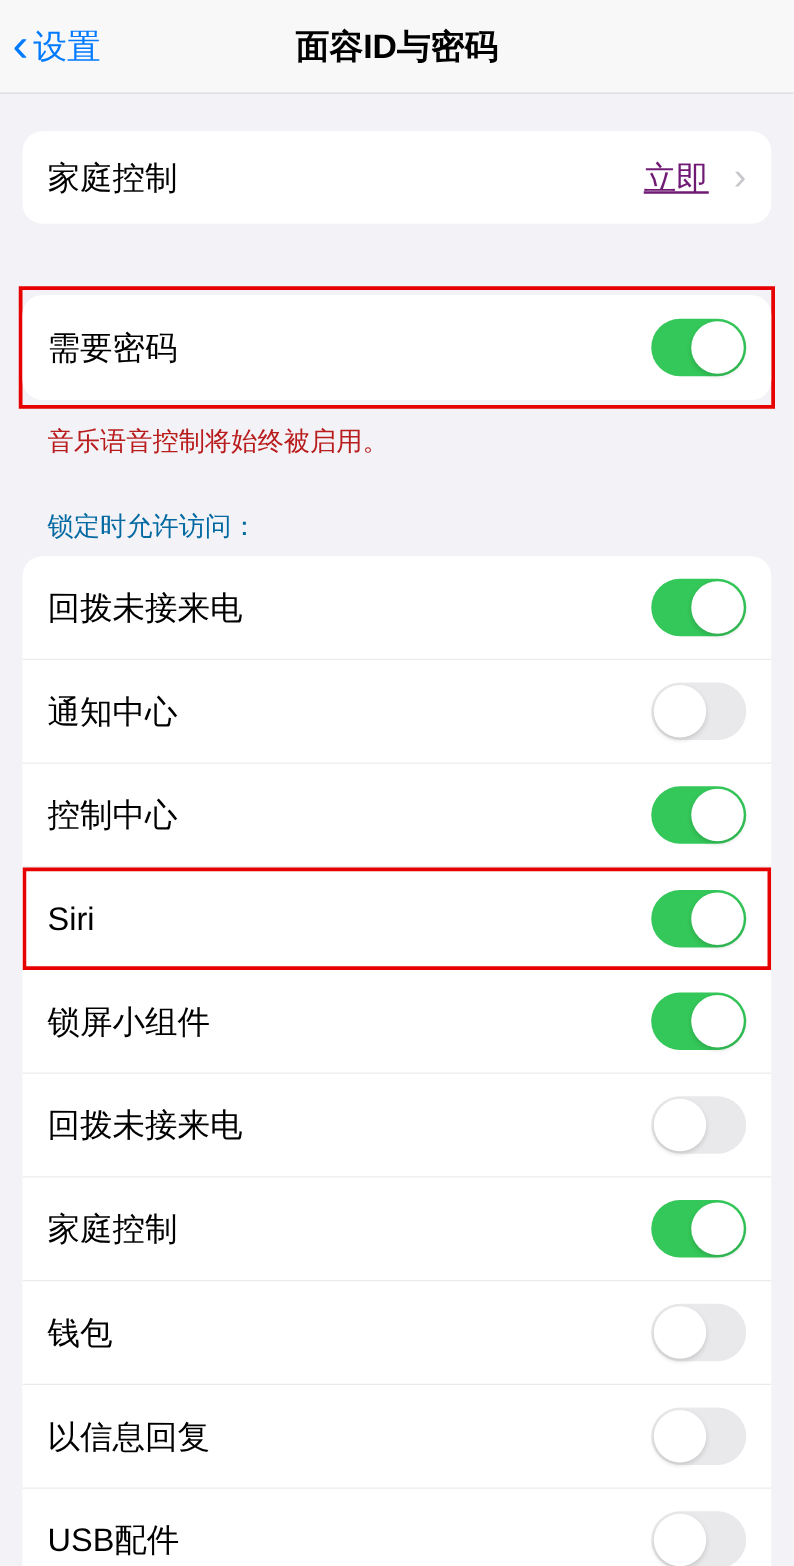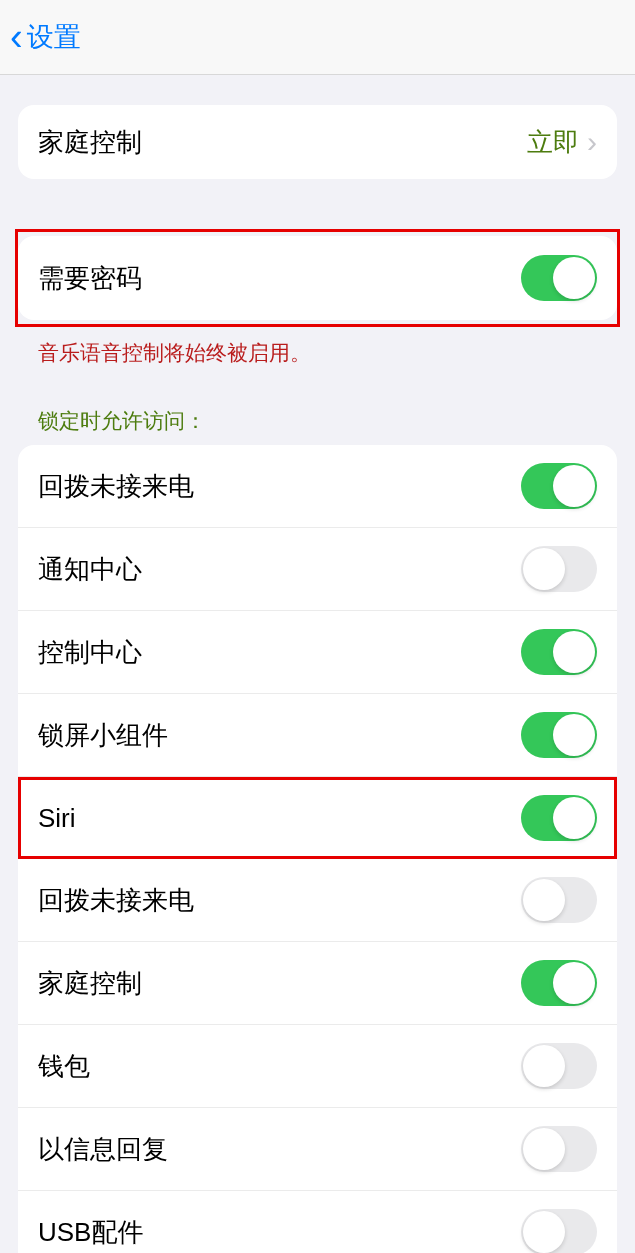--- a/index.html
+++ b/index.html
@@ -63,22 +63,23 @@
     }
     .row:last-child {
       border-bottom: none;
     }
     .row .label {
       font-size: 26px;
       flex: 1;
     }
     .row .value {
       font-size: 26px;
-      color: #4d7c0f;
-      margin-right: 8px;
+      color: #701a75;
+      margin-right: 20px;
+      text-decoration: underline;
     }
     .chevron {
       font-size: 30px;
       color: #c7c7cc;
       font-weight: 400;
     }
     .toggle {
       width: 76px;
       height: 46px;
       border-radius: 23px;
@@ -106,21 +107,21 @@
     .toggle.off .knob {
       left: 2px;
     }
     .footer-text {
       font-size: 21px;
       color: #b91c1c;
       padding: 12px 20px 0;
     }
     .section-header {
       font-size: 21px;
-      color: #4d7c0f;
+      color: #0369a1;
       padding: 0 20px 10px;
     }
     .spacer-30 { height: 30px; }
     .spacer-50 { height: 50px; }
     .highlight {
       border: 3px solid #e60000;
       margin: 0 -3px;
       padding: 4px 0;
     }
     .highlight-inner {
@@ -128,20 +129,21 @@
     }
   </style>
 </head>
 <body>
 
 <div class="header">
   <div class="back">
     <span class="back-chevron">‹</span>
     <span>设置</span>
   </div>
+  <div class="title">面容ID与密码</div>
 </div>
 
 <div class="content">
 
   <div class="spacer-30"></div>
 
   <div class="group">
     <div class="row">
       <span class="label">家庭控制</span>
       <span class="value">立即</span>
@@ -184,35 +186,35 @@
         </div>
     </div>
 
     <div class="row">
       <span class="label">控制中心</span>
       <div class="toggle on">
           <div class="knob"></div>
         </div>
     </div>
 
-    <div class="row">
-      <span class="label">锁屏小组件</span>
-      <div class="toggle on">
-          <div class="knob"></div>
-        </div>
-    </div>
-
     <div class="row highlight-inner" style="padding:15px 17px">
       <span class="label">Siri</span>
       <div class="toggle on">
           <div class="knob"></div>
         </div>
     </div>
 
     <div class="row">
+      <span class="label">锁屏小组件</span>
+      <div class="toggle on">
+          <div class="knob"></div>
+        </div>
+    </div>
+
+    <div class="row">
       <span class="label">回拨未接来电</span>
       <div class="toggle off">
           <div class="knob"></div>
         </div>
     </div>
 
     <div class="row">
       <span class="label">家庭控制</span>
       <div class="toggle on">
           <div class="knob"></div>

